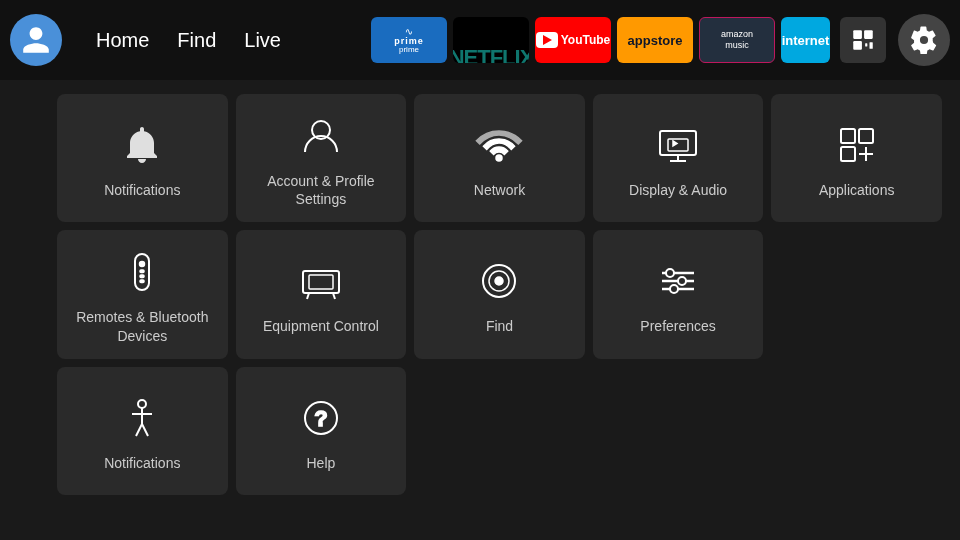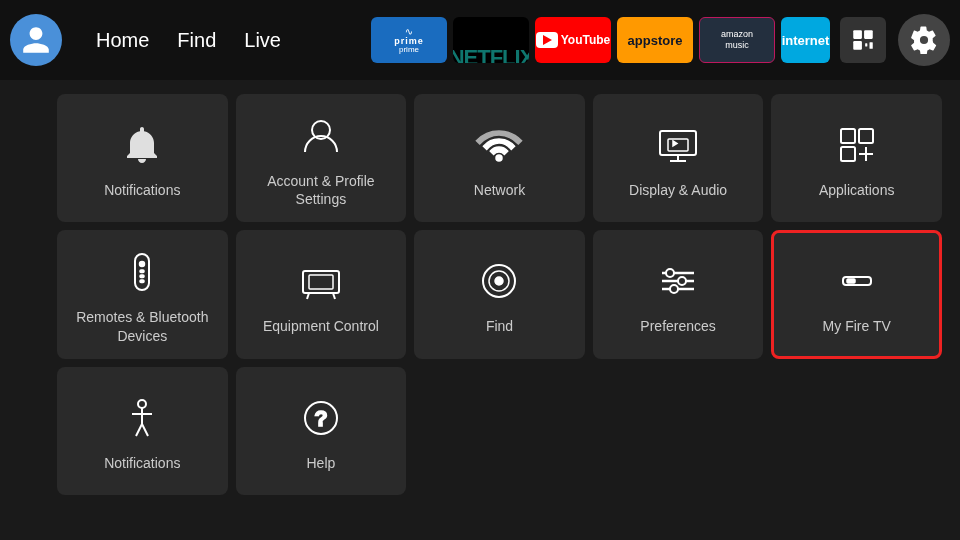--- a/index.html
+++ b/index.html
@@ -435,29 +435,20 @@
         <line x1="8" y1="24" x2="40" y2="24" stroke="white" stroke-width="2.5"></line>
         <line x1="8" y1="32" x2="40" y2="32" stroke="white" stroke-width="2.5"></line>
         <circle cx="16" cy="16" r="4" fill="#2a2a2a" stroke="white" stroke-width="2"></circle>
         <circle cx="28" cy="24" r="4" fill="#2a2a2a" stroke="white" stroke-width="2"></circle>
         <circle cx="20" cy="32" r="4" fill="#2a2a2a" stroke="white" stroke-width="2"></circle>
       </svg>
     </div>
     <span class="tile-label">Preferences</span>
   </div>
 
-  <div class="settings-tile selected">
-    <div class="tile-icon">
-      <svg viewBox="0 0 48 48">
-        <rect x="10" y="20" width="28" height="8" rx="3" stroke="white" stroke-width="2" fill="none"></rect>
-        <rect x="14" y="22" width="8" height="4" rx="1" fill="white"></rect>
-      </svg>
-    </div>
-    <span class="tile-label">My Fire TV</span>
-  </div>
 
   <div class="settings-tile tile-accessibility">
     <div class="tile-icon">
       <svg viewBox="0 0 48 48">
         <circle cx="24" cy="10" r="4" stroke="white" stroke-width="2" fill="none"></circle>
         <line x1="24" y1="14" x2="24" y2="30" stroke="white" stroke-width="2"></line>
         <line x1="14" y1="20" x2="34" y2="20" stroke="white" stroke-width="2"></line>
         <line x1="24" y1="30" x2="18" y2="42" stroke="white" stroke-width="2"></line>
         <line x1="24" y1="30" x2="30" y2="42" stroke="white" stroke-width="2"></line>
       </svg>

